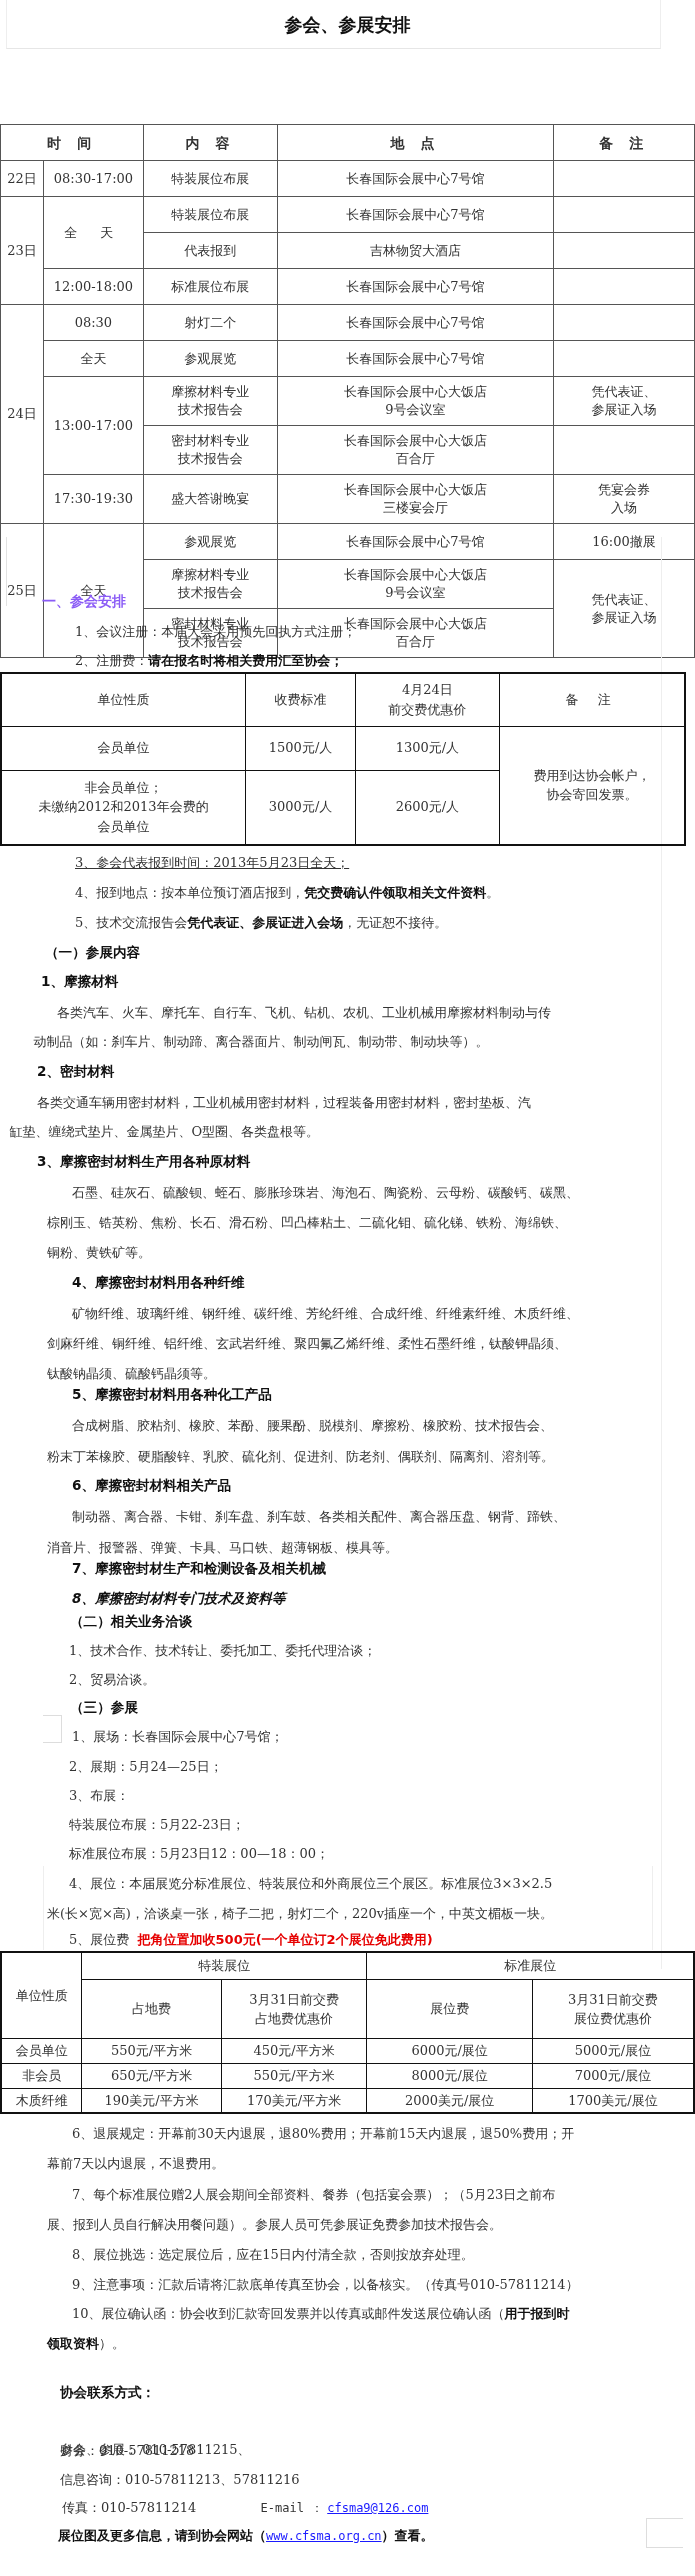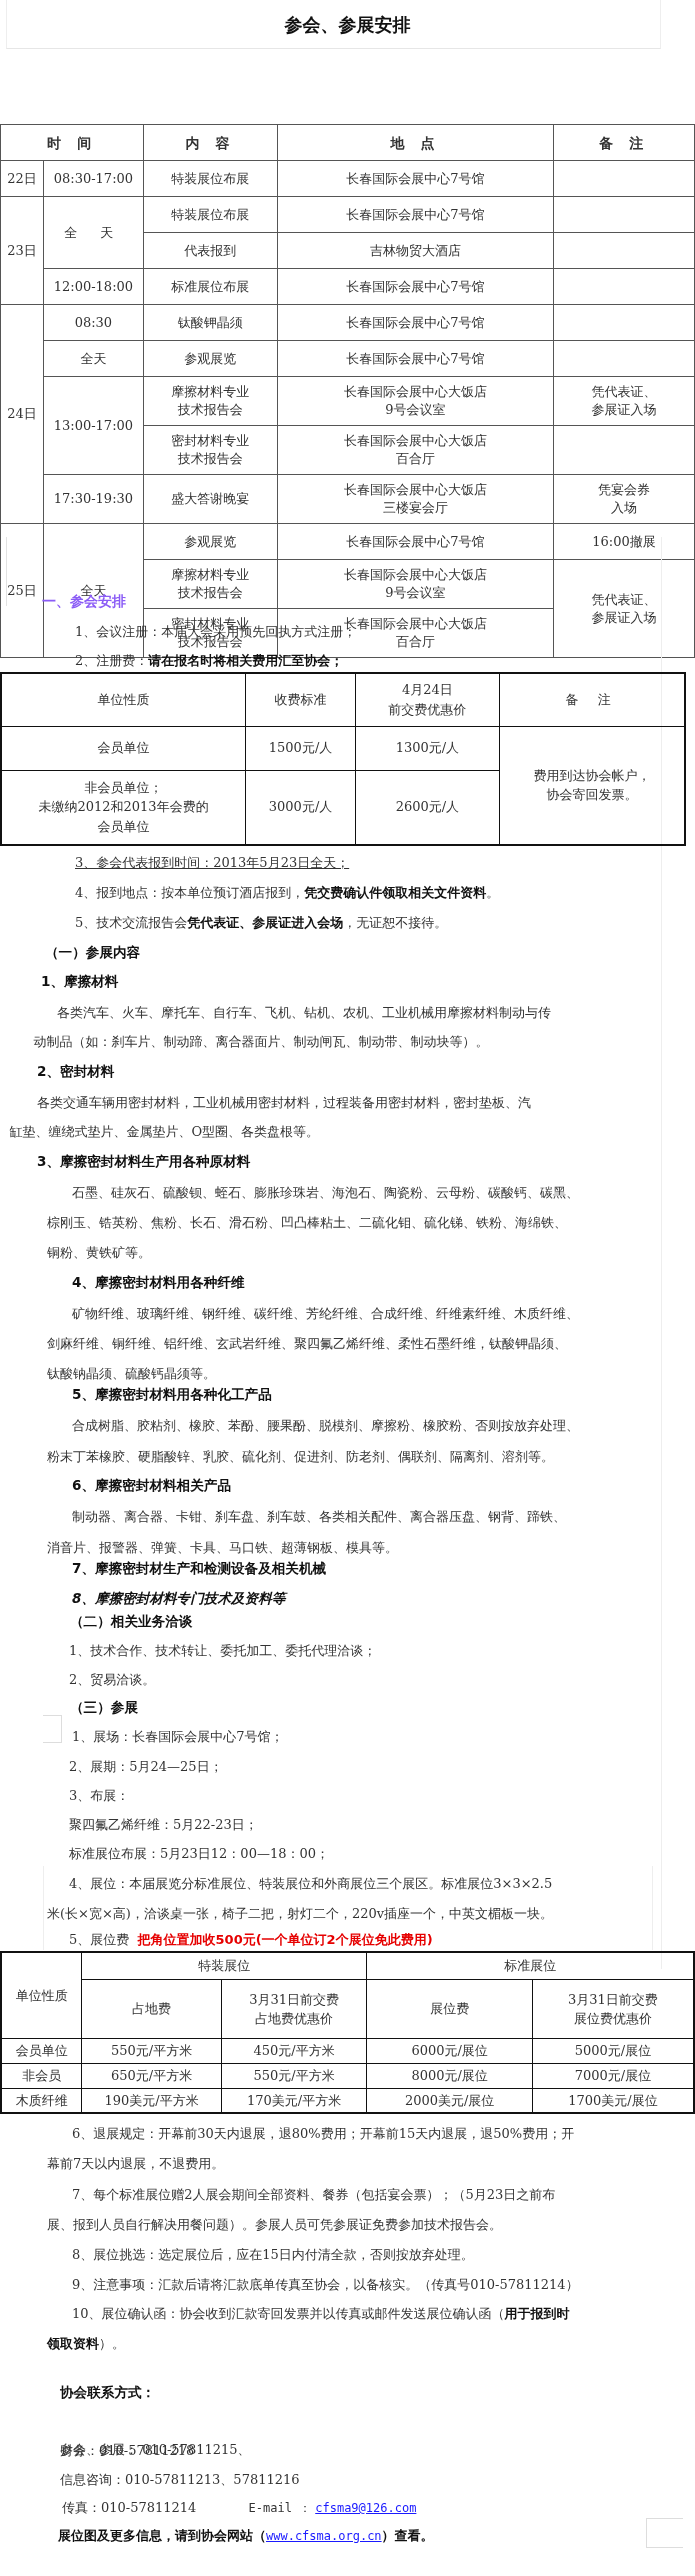--- a/index.html
+++ b/index.html
@@ -94,21 +94,21 @@
   </tr>
   <tr>
     <td>12:00-18:00</td>
     <td>标准展位布展</td>
     <td>长春国际会展中心7号馆</td>
     <td></td>
   </tr>
   <tr>
     <td rowspan="5">24日</td>
     <td style="height:30px;">08:30</td>
-    <td>钛酸钾晶须</td>
+    <td>射灯二个</td>
     <td>长春国际会展中心7号馆</td>
     <td></td>
   </tr>
   <tr>
     <td style="height:25px;">全天</td>
     <td>参观展览</td>
     <td>长春国际会展中心7号馆</td>
     <td></td>
   </tr>
   <tr>
@@ -251,40 +251,40 @@
 <div class="p" style="left:72px;top:1184px;">石墨、硅灰石、硫酸钡、蛭石、膨胀珍珠岩、海泡石、陶瓷粉、云母粉、碳酸钙、碳黑、</div>
 <div class="p" style="left:47px;top:1214px;">棕刚玉、锆英粉、焦粉、长石、滑石粉、凹凸棒粘土、二硫化钼、硫化锑、铁粉、海绵铁、</div>
 <div class="p" style="left:47px;top:1244px;">铜粉、黄铁矿等。</div>
 
 <div class="h2" style="left:72px;top:1274px;">4、摩擦密封材料用各种纤维</div>
 <div class="p" style="left:72px;top:1305px;">矿物纤维、玻璃纤维、钢纤维、碳纤维、芳纶纤维、合成纤维、纤维素纤维、木质纤维、</div>
 <div class="p" style="left:47px;top:1335px;">剑麻纤维、铜纤维、铝纤维、玄武岩纤维、聚四氟乙烯纤维、柔性石墨纤维，钛酸钾晶须、</div>
 <div class="p" style="left:47px;top:1365px;">钛酸钠晶须、硫酸钙晶须等。</div>
 
 <div class="h2" style="left:72px;top:1386px;">5、摩擦密封材料用各种化工产品</div>
-<div class="p" style="left:72px;top:1417px;">合成树脂、胶粘剂、橡胶、苯酚、腰果酚、脱模剂、摩擦粉、橡胶粉、否则按放弃处理、</div>
+<div class="p" style="left:72px;top:1417px;">合成树脂、胶粘剂、橡胶、苯酚、腰果酚、脱模剂、摩擦粉、橡胶粉、技术报告会、</div>
 <div class="p" style="left:47px;top:1448px;">粉末丁苯橡胶、硬脂酸锌、乳胶、硫化剂、促进剂、防老剂、偶联剂、隔离剂、溶剂等。</div>
 
 <div class="h2" style="left:72px;top:1477px;">6、摩擦密封材料相关产品</div>
 <div class="p" style="left:72px;top:1508px;">制动器、离合器、卡钳、刹车盘、刹车鼓、各类相关配件、离合器压盘、钢背、蹄铁、</div>
 <div class="p" style="left:47px;top:1539px;">消音片、报警器、弹簧、卡具、马口铁、超薄钢板、模具等。</div>
 
 <div class="h2" style="left:72px;top:1560px;">7、摩擦密封材生产和检测设备及相关机械</div>
 <div class="h2" style="left:72px;top:1590px;font-style:italic;">8、摩擦密封材料专门技术及资料等</div>
 
 <div class="h2" style="left:70px;top:1613px;">（二）相关业务洽谈</div>
 <div class="p" style="left:69px;top:1642px;">1、技术合作、技术转让、委托加工、委托代理洽谈；</div>
 <div class="p" style="left:69px;top:1671px;">2、贸易洽谈。</div>
 
 <div class="h2" style="left:70px;top:1699px;">（三）参展</div>
 <div style="position:absolute;left:43px;top:1715px;width:19px;height:28px;border:0.9px solid #ddd;border-left:none;"></div>
 <div class="p" style="left:72px;top:1728px;">1、展场：长春国际会展中心7号馆；</div>
 <div class="p" style="left:69px;top:1758px;">2、展期：5月24—25日；</div>
 <div class="p" style="left:69px;top:1787px;">3、布展：</div>
-<div class="p" style="left:69px;top:1816px;">聚四氟乙烯纤维：5月22-23日；</div>
+<div class="p" style="left:69px;top:1816px;">特装展位布展：5月22-23日；</div>
 <div class="p" style="left:69px;top:1845px;">标准展位布展：5月23日12：00—18：00；</div>
 <div style="position:absolute;left:43px;top:1866px;width:610px;height:84px;border-left:0.9px solid #eee;border-right:0.9px solid #eee;"></div>
 <div class="p" style="left:69px;top:1875px;">4、展位：本届展览分标准展位、特装展位和外商展位三个展区。标准展位3×3×2.5</div>
 <div class="p" style="left:47px;top:1905px;">米(长×宽×高)，洽谈桌一张，椅子二把，射灯二个，220v插座一个，中英文楣板一块。</div>
 <div class="p" style="left:69px;top:1931px;">
   <span>5、展位费</span>&nbsp;&nbsp;<span class="red">把角位置加收500元(一个单位订2个展位免此费用)</span>
 </div>
 
 <table class="booth">
   <colgroup>
@@ -348,20 +348,20 @@
 <div class="p" style="left:47px;top:2335px;">
   <span class="b">领取资料</span><span>）。</span>
 </div>
 
 <div class="h2" style="left:60px;top:2384px;">协会联系方式：</div>
 <div class="p" style="left:60px;top:2413px;margin-top:28px;">参会、参展： 010-57811215、</div>
 <div class="p" style="left:60px;top:2442px;">财务：010-57811218</div>
 <div class="p" style="left:60px;top:2471px;">信息咨询：010-57811213、57811216</div>
 <div class="p" style="left:62px;top:2499px;">
   <span>传真：010-57811214</span>
-  <span class="mono" style="margin-left:48px;">E-mail ：</span>
+  <span class="mono" style="margin-left:60px;">E-mail ：</span>
   <a class="link">cfsma9@126.com</a>
 </div>
 <div class="p" style="left:58px;top:2527px;">
   <span class="b">展位图及更多信息，请到协会网站（</span><a class="link">www.cfsma.org.cn</a><span class="b">）查看。</span>
 </div>
 <div class="corner-box"></div>
 
 
 </body></html>

